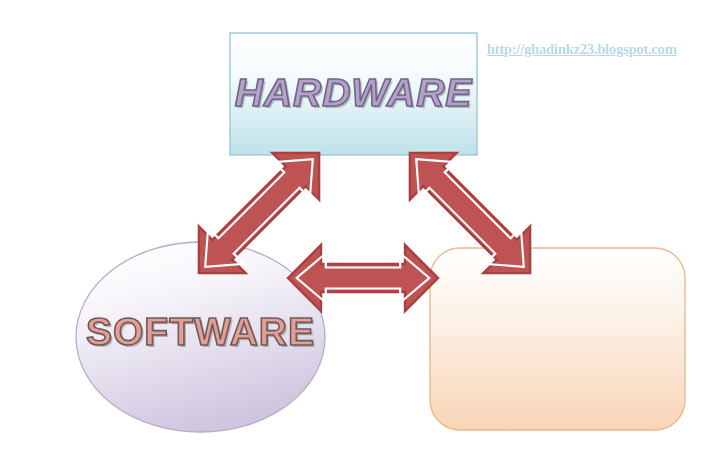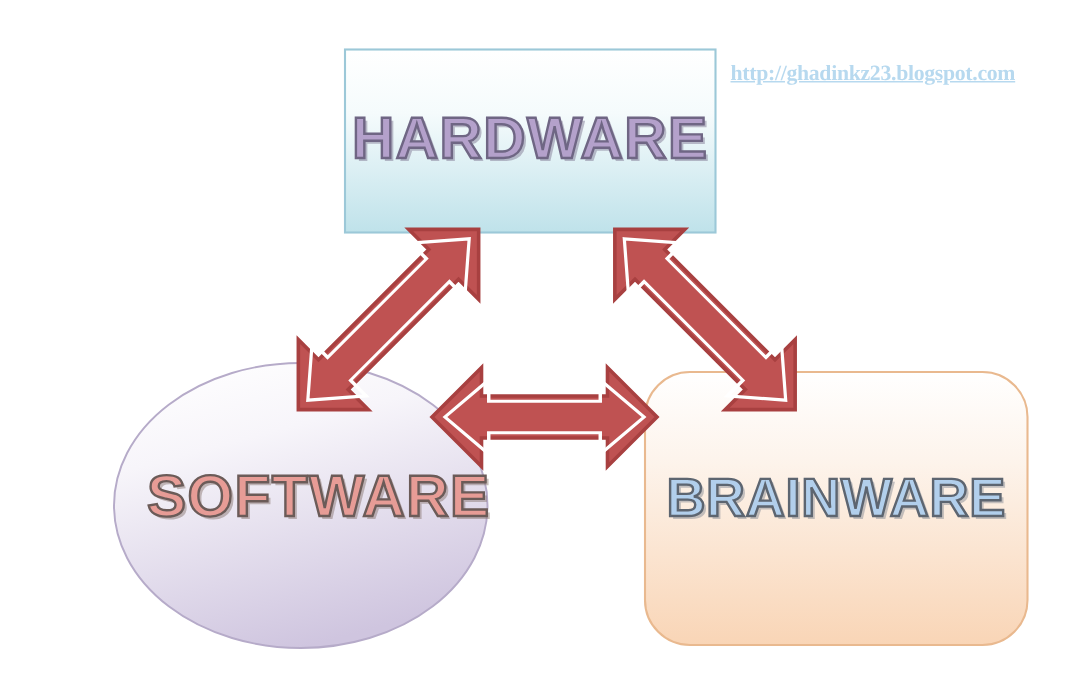--- a/index.html
+++ b/index.html
@@ -55,33 +55,33 @@
   #label-hardware {
     left: 230px;
     top: 73px;
     width: 247px;
     text-align: center;
     font-size: 39px;
     letter-spacing: 1px;
     color: #b4a1cb;
     -webkit-text-stroke: 1.6px #6f6684;
     text-shadow: 2px 2px 0 rgba(120,110,140,0.45);
+    font-style: italic;
   }
 
   #label-software {
     left: 76px;
     top: 312px;
     width: 249px;
     text-align: center;
     font-size: 39px;
     letter-spacing: 1px;
     color: #e79c96;
     -webkit-text-stroke: 1.6px #6b5b58;
     text-shadow: 2px 2px 0 rgba(130,110,105,0.45);
-    margin-left: 12px;
   }
 
   #label-brainware {
     left: 430px;
     top: 314px;
     width: 255px;
     text-align: center;
     font-size: 36px;
     letter-spacing: 0.5px;
     color: #b2cfec;
@@ -132,17 +132,16 @@
     <g transform="translate(363,278)">
       <path d="M -75 0 L -42 -33 L -42 -14 L 42 -14 L 42 -33 L 75 0 L 42 33 L 42 14 L -42 14 L -42 33 Z" fill="#bf5252" stroke="#a84040" stroke-width="2.4" stroke-linejoin="miter"></path>
       <path d="M -75 0 L -42 -33 L -42 -14 L 42 -14 L 42 -33 L 75 0 L 42 33 L 42 14 L -42 14 L -42 33 Z" fill="none" stroke="#ffffff" stroke-width="2.6" transform="scale(0.885,0.75)" stroke-linejoin="miter"></path>
     </g>
   </svg>
 
   <div class="node-label" id="label-hardware">HARDWARE</div>
 
   <div class="node-label" id="label-software">SOFTWARE</div>
 
-  <div class="node-label" id="label-brainware">BRAINWARE</div>
 
   <div class="watermark">http://ghadinkz23.blogspot.com</div>
 
 </div>
 
 </body></html>

